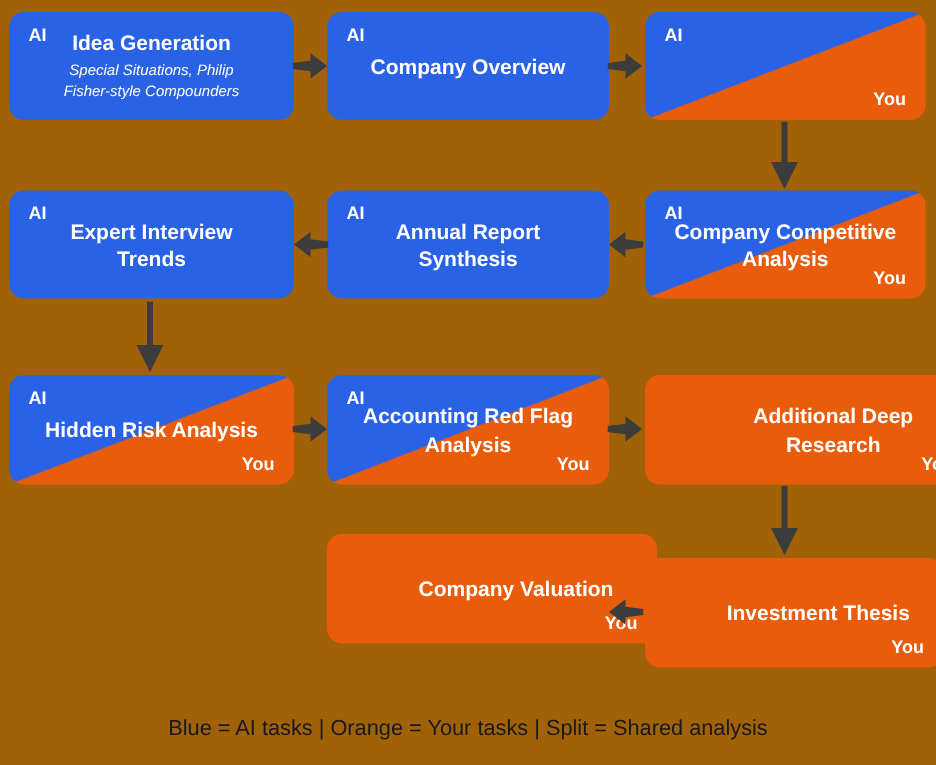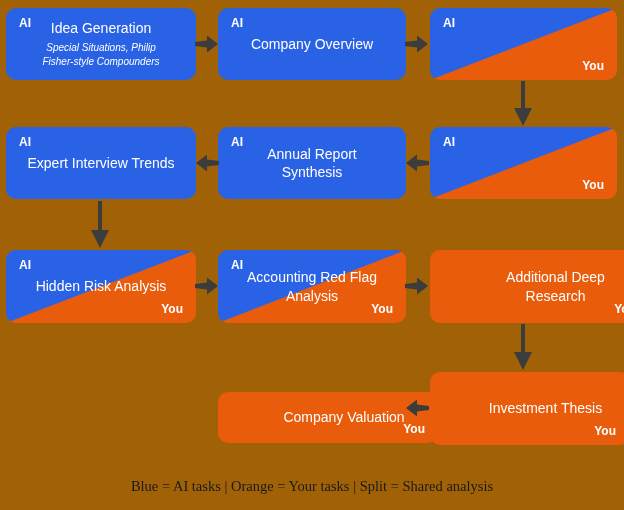--- a/index.html
+++ b/index.html
@@ -10,30 +10,30 @@
     position:relative;width:624px;height:510px;background:#a16207;
     font-family:"Liberation Sans",sans-serif;overflow:hidden;
   }
   .node{
     position:absolute;border-radius:10px;color:var(--nodetext);
     display:flex;align-items:center;justify-content:center;text-align:center;
   }
   .node.ai{background:var(--blue);}
   .node.you{background:var(--orange);padding-left:32px;}
   .node.split{background:linear-gradient(to bottom right,var(--blue) 49.6%,var(--orange) 50.4%);}
-  .title{font-weight:normal;font-size:14px;line-height:1.3;padding:0 18px;}
+  .title{font-weight:bold;font-size:14px;line-height:1.3;padding:0 18px;}
   .subtitle{font-style:italic;font-size:10px;line-height:1.4;margin:4px auto 0;max-width:126px;}
   .badge{position:absolute;font-weight:bold;font-size:12px;line-height:1;}
   .badge-ai{top:9px;left:13px;}
   .badge-you{bottom:8px;right:13px;}
   .arrow{position:absolute;}
   .arrow polygon,.arrow rect{fill:var(--arrow);}
   .legend{
     position:absolute;left:0;top:478px;width:624px;text-align:center;
-    font-size:14.5px;color:var(--legendtext);font-family:Liberation Serif, serif;
+    font-size:14.5px;color:var(--legendtext);
   }
 </style>
 </head>
 <body>
 
 <div class="canvas">
 
   <div class="node ai" style="left:6px;top:8px;width:190px;height:72px">
     <span class="badge badge-ai">AI</span>
     <div>
@@ -57,41 +57,42 @@
     <div class="title">Expert Interview Trends</div>
   </div>
 
   <div class="node ai" style="left:218px;top:127px;width:188px;height:72px">
     <span class="badge badge-ai">AI</span>
     <div class="title">Annual Report Synthesis</div>
   </div>
 
   <div class="node split" style="left:430px;top:127px;width:187px;height:72px">
     <span class="badge badge-ai">AI</span>
+    <div class="title">Company Competitive Analysis</div>
     <span class="badge badge-you">You</span>
   </div>
 
   <div class="node split" style="left:6px;top:250px;width:190px;height:73px">
     <span class="badge badge-ai">AI</span>
     <div class="title">Hidden Risk Analysis</div>
     <span class="badge badge-you">You</span>
   </div>
 
   <div class="node split" style="left:218px;top:250px;width:188px;height:73px">
     <span class="badge badge-ai">AI</span>
     <div class="title">Accounting Red Flag Analysis</div>
     <span class="badge badge-you">You</span>
   </div>
 
   <div class="node you" style="left:430px;top:250px;width:187px;height:73px">
     <div class="title">Additional Deep Research</div>
     <span class="badge badge-you">You</span>
   </div>
 
-  <div class="node you" style="left:218px;top:392px;width:188px;height:51px">
+  <div class="node you" style="left:218px;top:356px;width:188px;height:73px">
     <div class="title">Company Valuation</div>
     <span class="badge badge-you">You</span>
   </div>
 
   <div class="node you" style="left:430px;top:372px;width:167px;height:73px">
     <div class="title">Investment Thesis</div>
     <span class="badge badge-you">You</span>
   </div>
 
   <svg class="arrow" style="left:195px;top:34px" width="24" height="20" viewBox="0 0 24 20">

